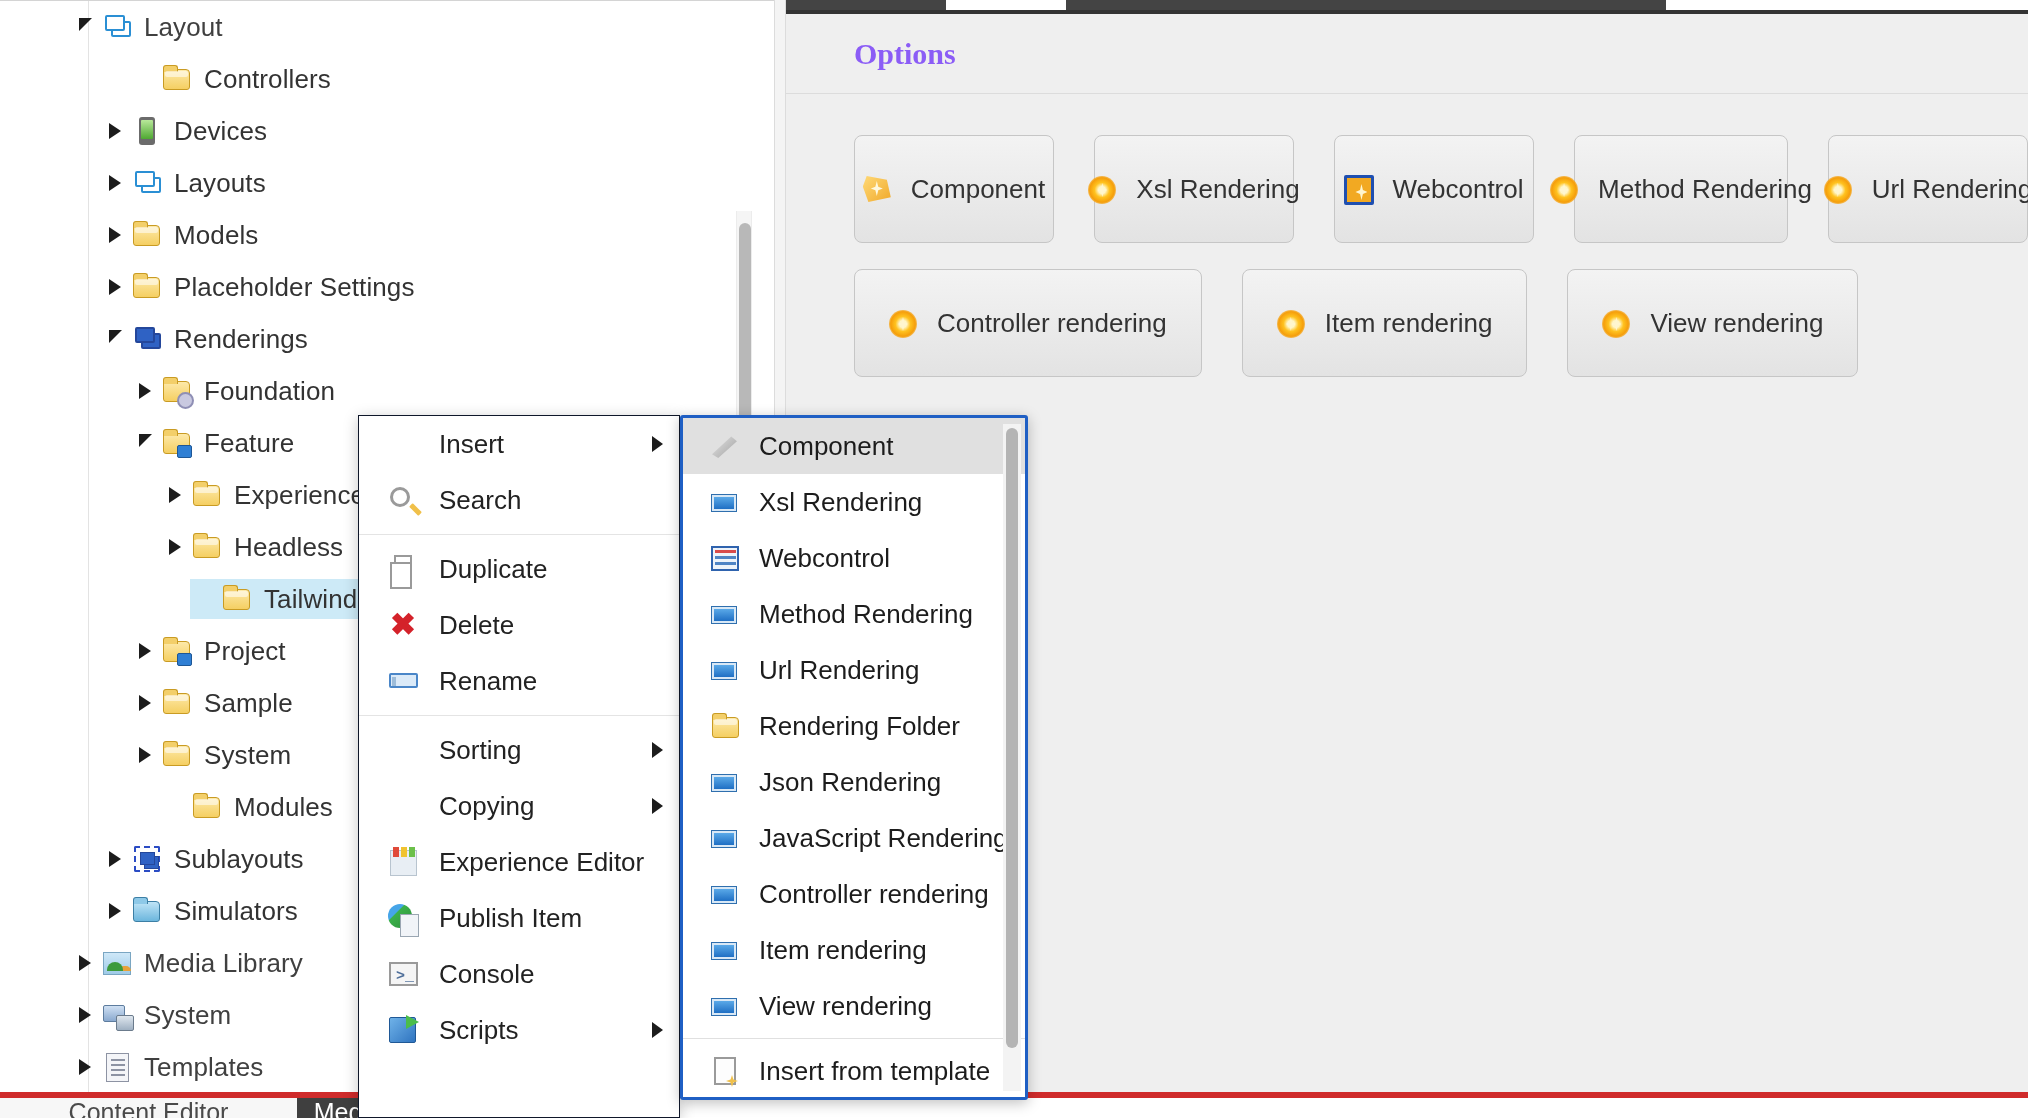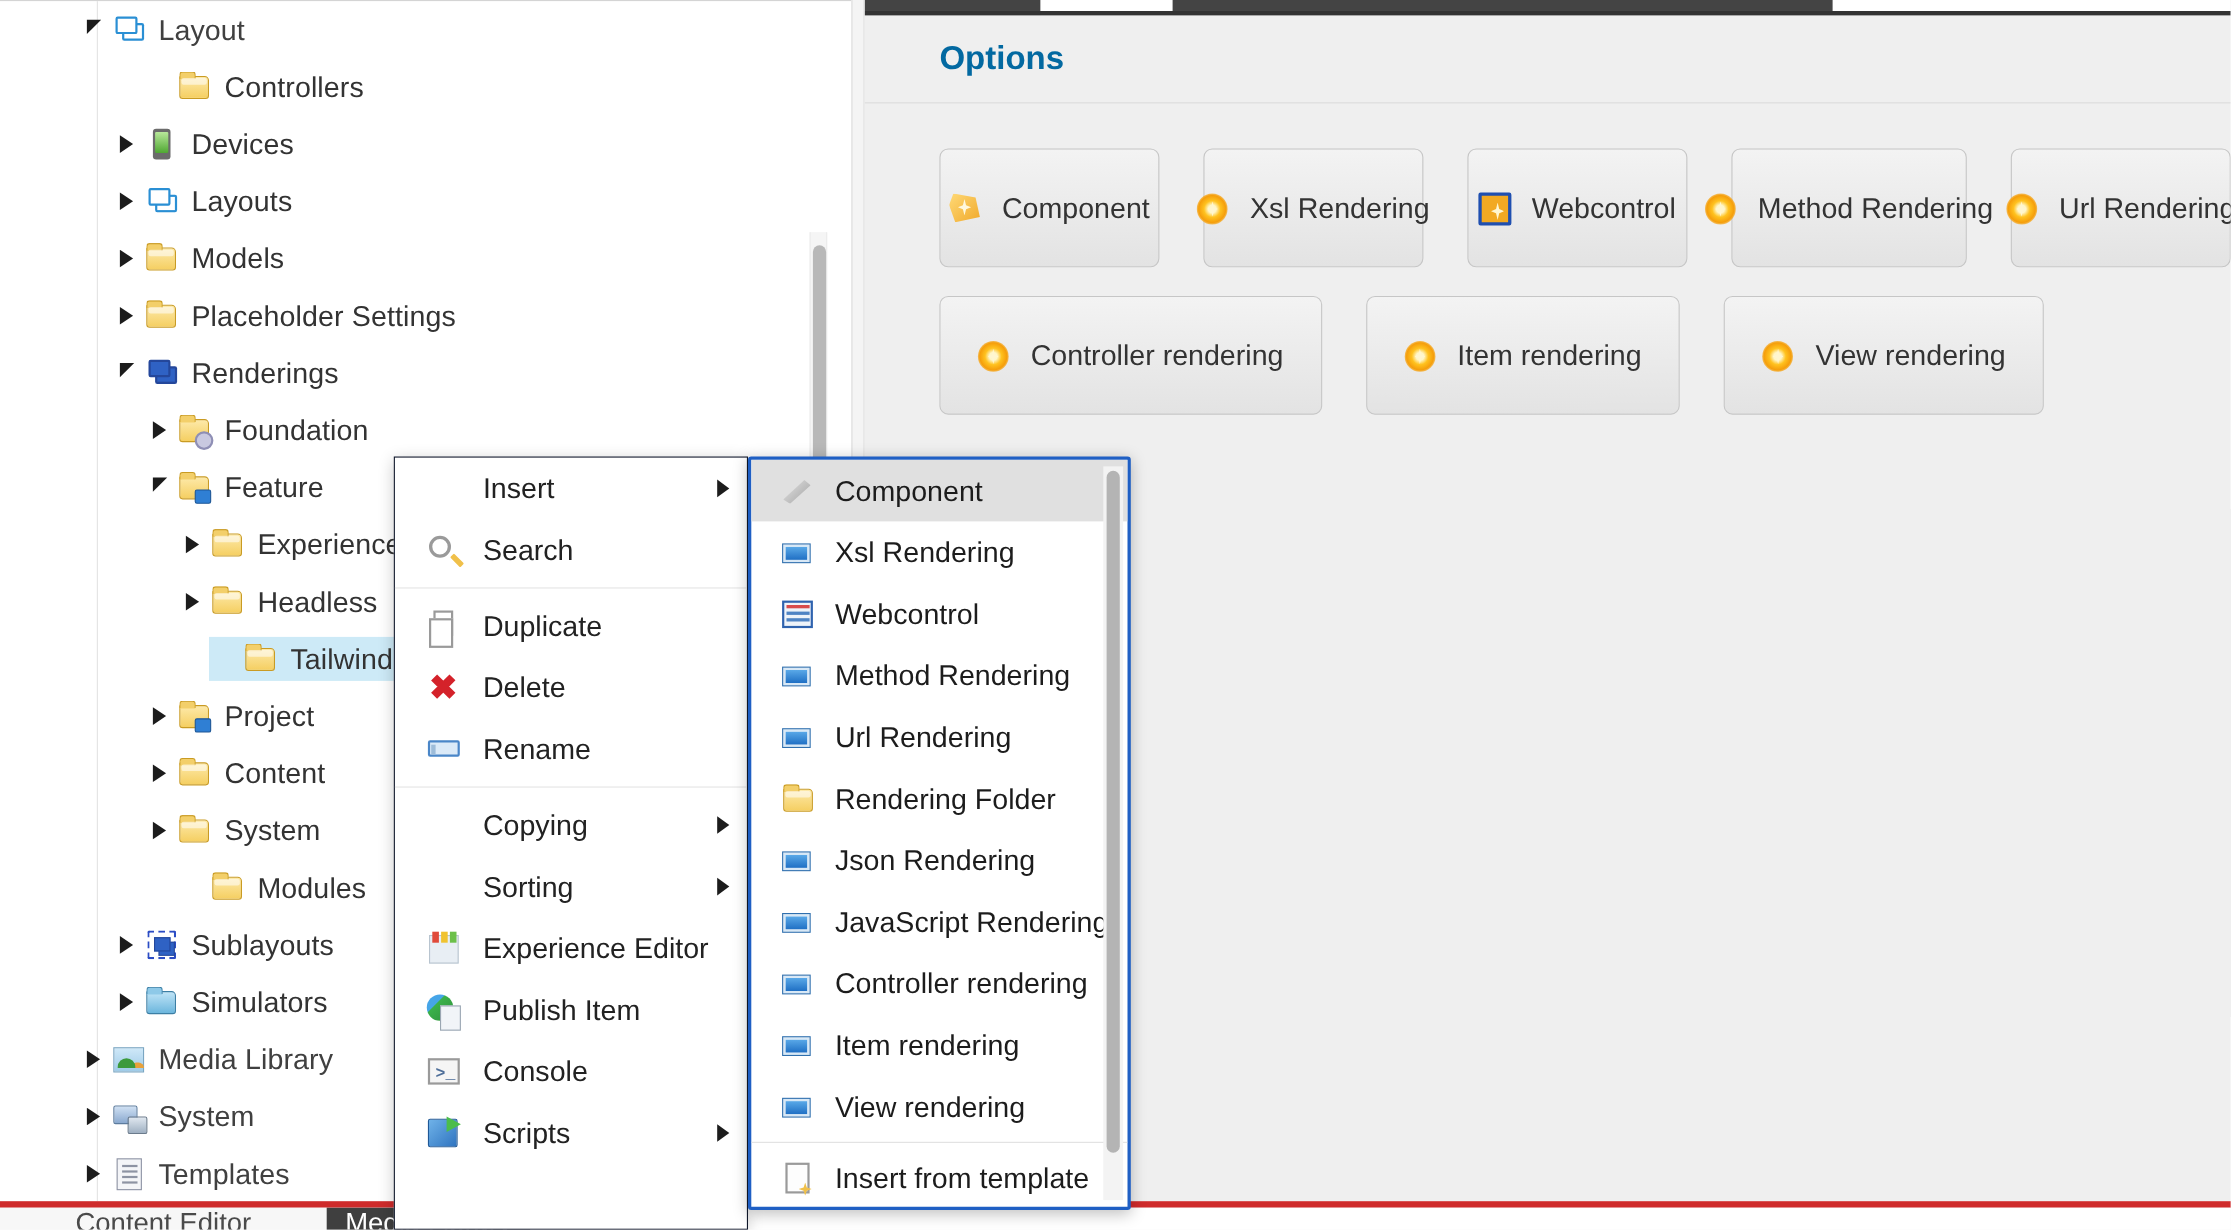--- a/index.html
+++ b/index.html
@@ -178,21 +178,21 @@
     position:absolute; left:160px; top:0; width:120px; height:14px; background:#ffffff;
   }
   #tabstrip .strip-line {
     position:absolute; left:0; bottom:0; width:100%; height:4px; background:#333333;
   }
   #options-header {
     position:absolute; left:0; top:14px; width:100%; height:80px;
     border-bottom:1px solid #dcdcdc;
     display:flex; align-items:center; padding-left:68px;
   }
-  #options-title { font-size:30px; font-weight:bold; color:#0369a1; }
+  #options-title { font-size:30px; font-weight:bold; color:#8b5cf6;font-family:Liberation Serif, serif; }
   #options-body { position:absolute; left:0; top:95px; width:100%; padding:40px 0 0 68px; }
   .opt-row { display:flex; gap:40px; margin-bottom:26px; }
   .opt-btn {
     height:108px; min-width:200px;
     background:linear-gradient(#f3f3f3,#e3e3e3);
     border:1px solid #c6c6c6; border-radius:8px;
     display:flex; align-items:center; justify-content:center;
     padding:0 34px; gap:18px;
     font-size:26px; color:#333333; white-space:nowrap;
   }
@@ -506,21 +506,21 @@
         </div>
         <div class="tree-row">
           <span style="display:inline-block;width:130px"></span>
           <span class="hit">
             <span class="twisty collapsed">
               <i></i>
             </span>
             <span class="titem-icon">
               <span class="ic-folder"></span>
             </span>
-            <span class="titem-label">Content</span>
+            <span class="titem-label">Sample</span>
           </span>
         </div>
         <div class="tree-row">
           <span style="display:inline-block;width:130px"></span>
           <span class="hit">
             <span class="twisty collapsed">
               <i></i>
             </span>
             <span class="titem-icon">
               <span class="ic-folder"></span>
@@ -700,25 +700,25 @@
         <span class="ctx-label">Delete</span>
       </div>
       <div class="ctx-item">
         <span class="ctx-icon">
           <span class="ic-rename"></span>
         </span>
         <span class="ctx-label">Rename</span>
       </div>
       <div class="ctx-sep"></div>
       <div class="ctx-item no-icon">
+        <span class="ctx-label">Sorting</span>
+        <span class="ctx-arrow"></span>
+      </div>
+      <div class="ctx-item no-icon">
         <span class="ctx-label">Copying</span>
-        <span class="ctx-arrow"></span>
-      </div>
-      <div class="ctx-item no-icon">
-        <span class="ctx-label">Sorting</span>
         <span class="ctx-arrow"></span>
       </div>
       <div class="ctx-item">
         <span class="ctx-icon">
           <span class="ic-crayons"></span>
         </span>
         <span class="ctx-label">Experience Editor</span>
       </div>
       <div class="ctx-item">
         <span class="ctx-icon">

